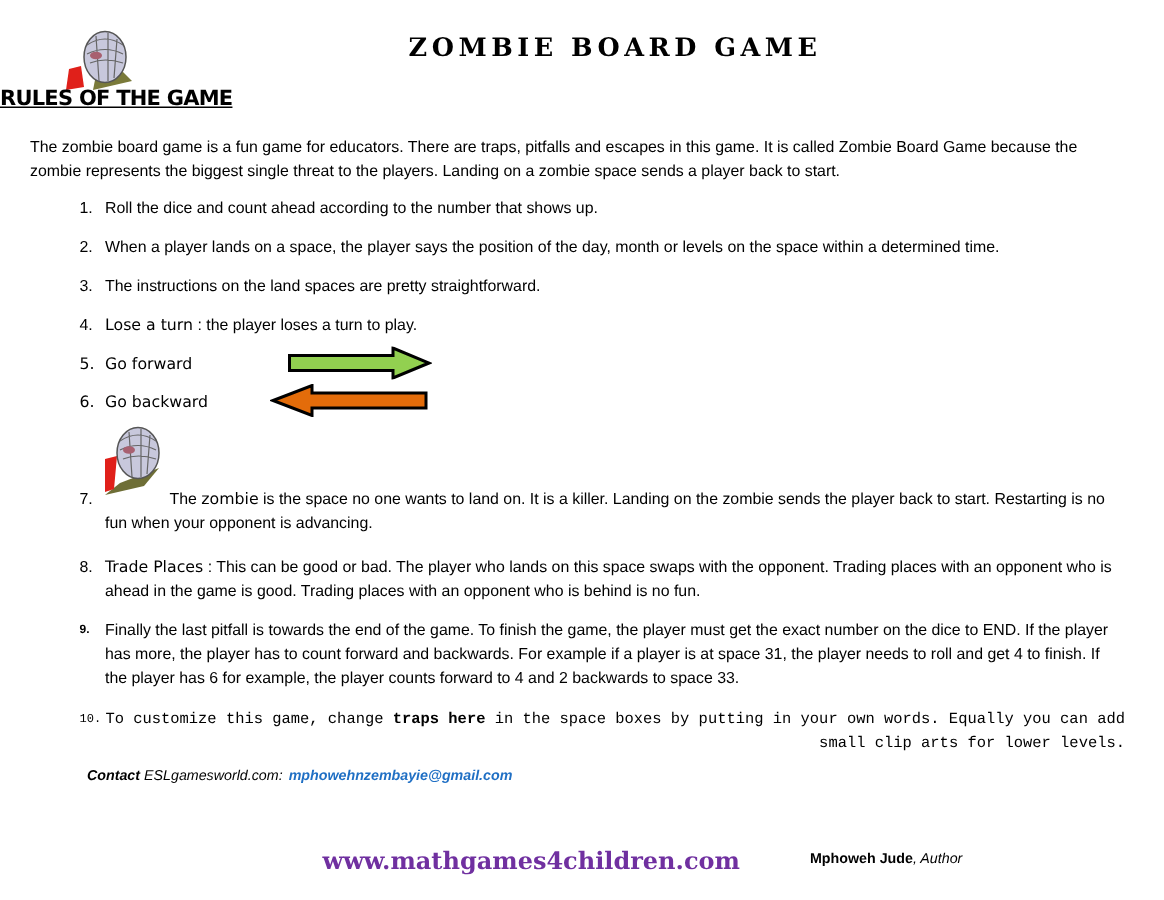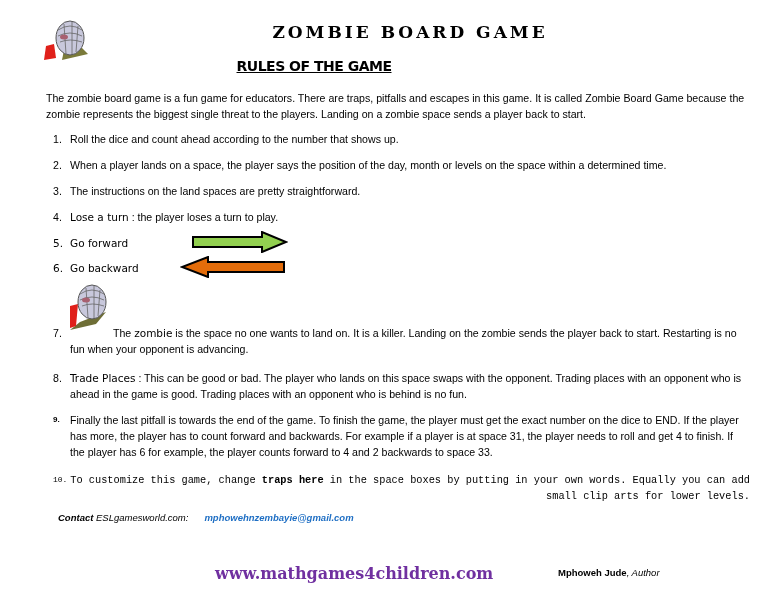--- a/index.html
+++ b/index.html
@@ -5,39 +5,39 @@
     * { margin: 0; padding: 0; box-sizing: border-box; }
     html, body { width: 776px; height: 600px; background: #ffffff; overflow: hidden; }
     body { position: relative; font-family: "Liberation Sans", sans-serif; color: #000; font-size: 10.5px; }
     .abs { position: absolute; }
     .title {
       left: 0; width: 776px; top: 22px; text-align: center;
       font-family: "DejaVu Serif", serif; font-weight: 900; font-size: 17px;
       letter-spacing: 3px; color: #000; padding-left: 44px;
     }
     .subtitle {
-      left: 0; width: 628px; top: 58px; text-align: center;
+      left: 0; width: 628px; top: 58px; 
       font-family: "DejaVu Sans", sans-serif; font-weight: bold; font-size: 14px;
       text-decoration: underline; letter-spacing: -0.5px;
     }
     .intro {
-      left: 46px; top: 90px; width: 715px; line-height: 16px; font-size: 10.6px;
+      left: 20px; top: 90px; width: 715px; line-height: 16px; font-size: 10.6px;
     }
     .item { left: 53px; width: 700px; line-height: 16px; font-size: 10.6px; }
     .num { position: absolute; left: 0; }
     .txt { position: absolute; left: 17px; width: 680px; }
     .b { font-weight: normal; font-family: "DejaVu Sans", sans-serif; font-size: 10.5px; }
     .serif { font-family: Liberation Mono, monospace; font-size: 10.3px; text-align: right; }
     .arrow { position: absolute; }
     .contact { left: 58px; top: 512px; font-size: 9.5px; font-style: italic; }
     .contact .label { font-weight: bold; }
-    .contact .email { color: #1f6fc4; font-weight: bold; margin-left: 16px; font-style: italic; }
+    .contact .email { color: #1f6fc4; font-weight: bold; margin-left: 4px; font-style: italic; }
     .footer-left { left: 35px; top: 595px; font-size: 9px; font-style: italic; margin-top: 32px; }
     .footer-url { left: 215px; top: 564px; font-family: "DejaVu Serif", serif; font-weight: bold; font-size: 16px; color: #7030a0; }
-    .footer-right { left: 558px; top: 567px; font-size: 9.5px; }
+    .footer-right { left: 540px; top: 567px; font-size: 9.5px; }
     .footer-right .name { font-weight: bold; }
   </style>
 </head>
 <body>
 
 <div class="abs" style="left:42px; top:20px; width:48px; height:42px;">
   <svg width="48" height="42" viewBox="0 0 48 42">
     <path d="M14 38 L2 40 L4 26 L12 24 Z" fill="#e0201a"></path>
     <path d="M20 40 L46 34 L40 28 L22 30 Z" fill="#7a7a3a"></path>
     <ellipse cx="28" cy="18" rx="14" ry="17" fill="#c8c8dc" stroke="#555" stroke-width="1"></ellipse>

